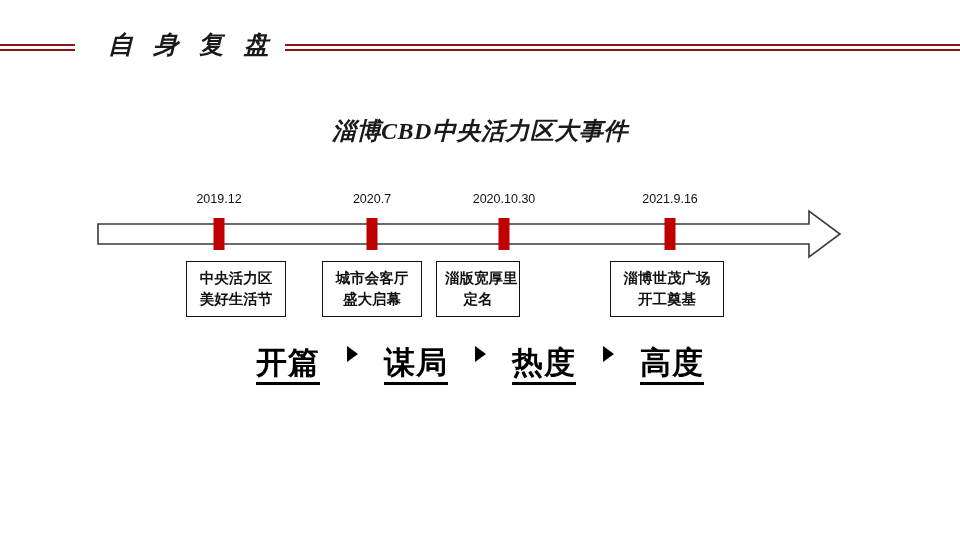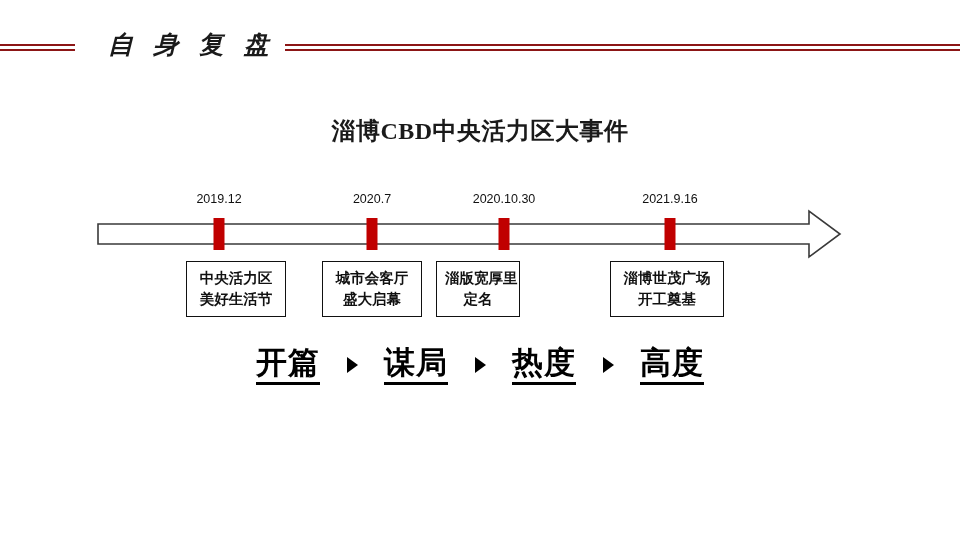--- a/index.html
+++ b/index.html
@@ -74,20 +74,21 @@
     position: absolute;
     left: 0;
     top: 115px;
     width: 960px;
     text-align: center;
     font-family: "Liberation Serif", "DejaVu Serif", serif;
     font-size: 24px;
     font-weight: 700;
     color: #1a1a1a;
     letter-spacing: 0.5px;
+    font-style: italic;
   }
 
   
   .timeline {
     position: absolute;
     left: 0;
     top: 0;
     width: 960px;
     height: 540px;
     pointer-events: none;
@@ -135,21 +136,20 @@
   }
   .event-box .line2 { display: block; }
 
   
   .steps {
     position: absolute;
     left: 0;
     top: 345px;
     width: 960px;
     display: flex;
-    align-items: center;
     justify-content: center;
   }
   .step-word {
     font-family: "Liberation Serif", "DejaVu Serif", serif;
     font-size: 31px;
     font-weight: 700;
     color: #000000;
     letter-spacing: 1px;
     border-bottom: 3px solid #000000;
     padding-bottom: 1px;

